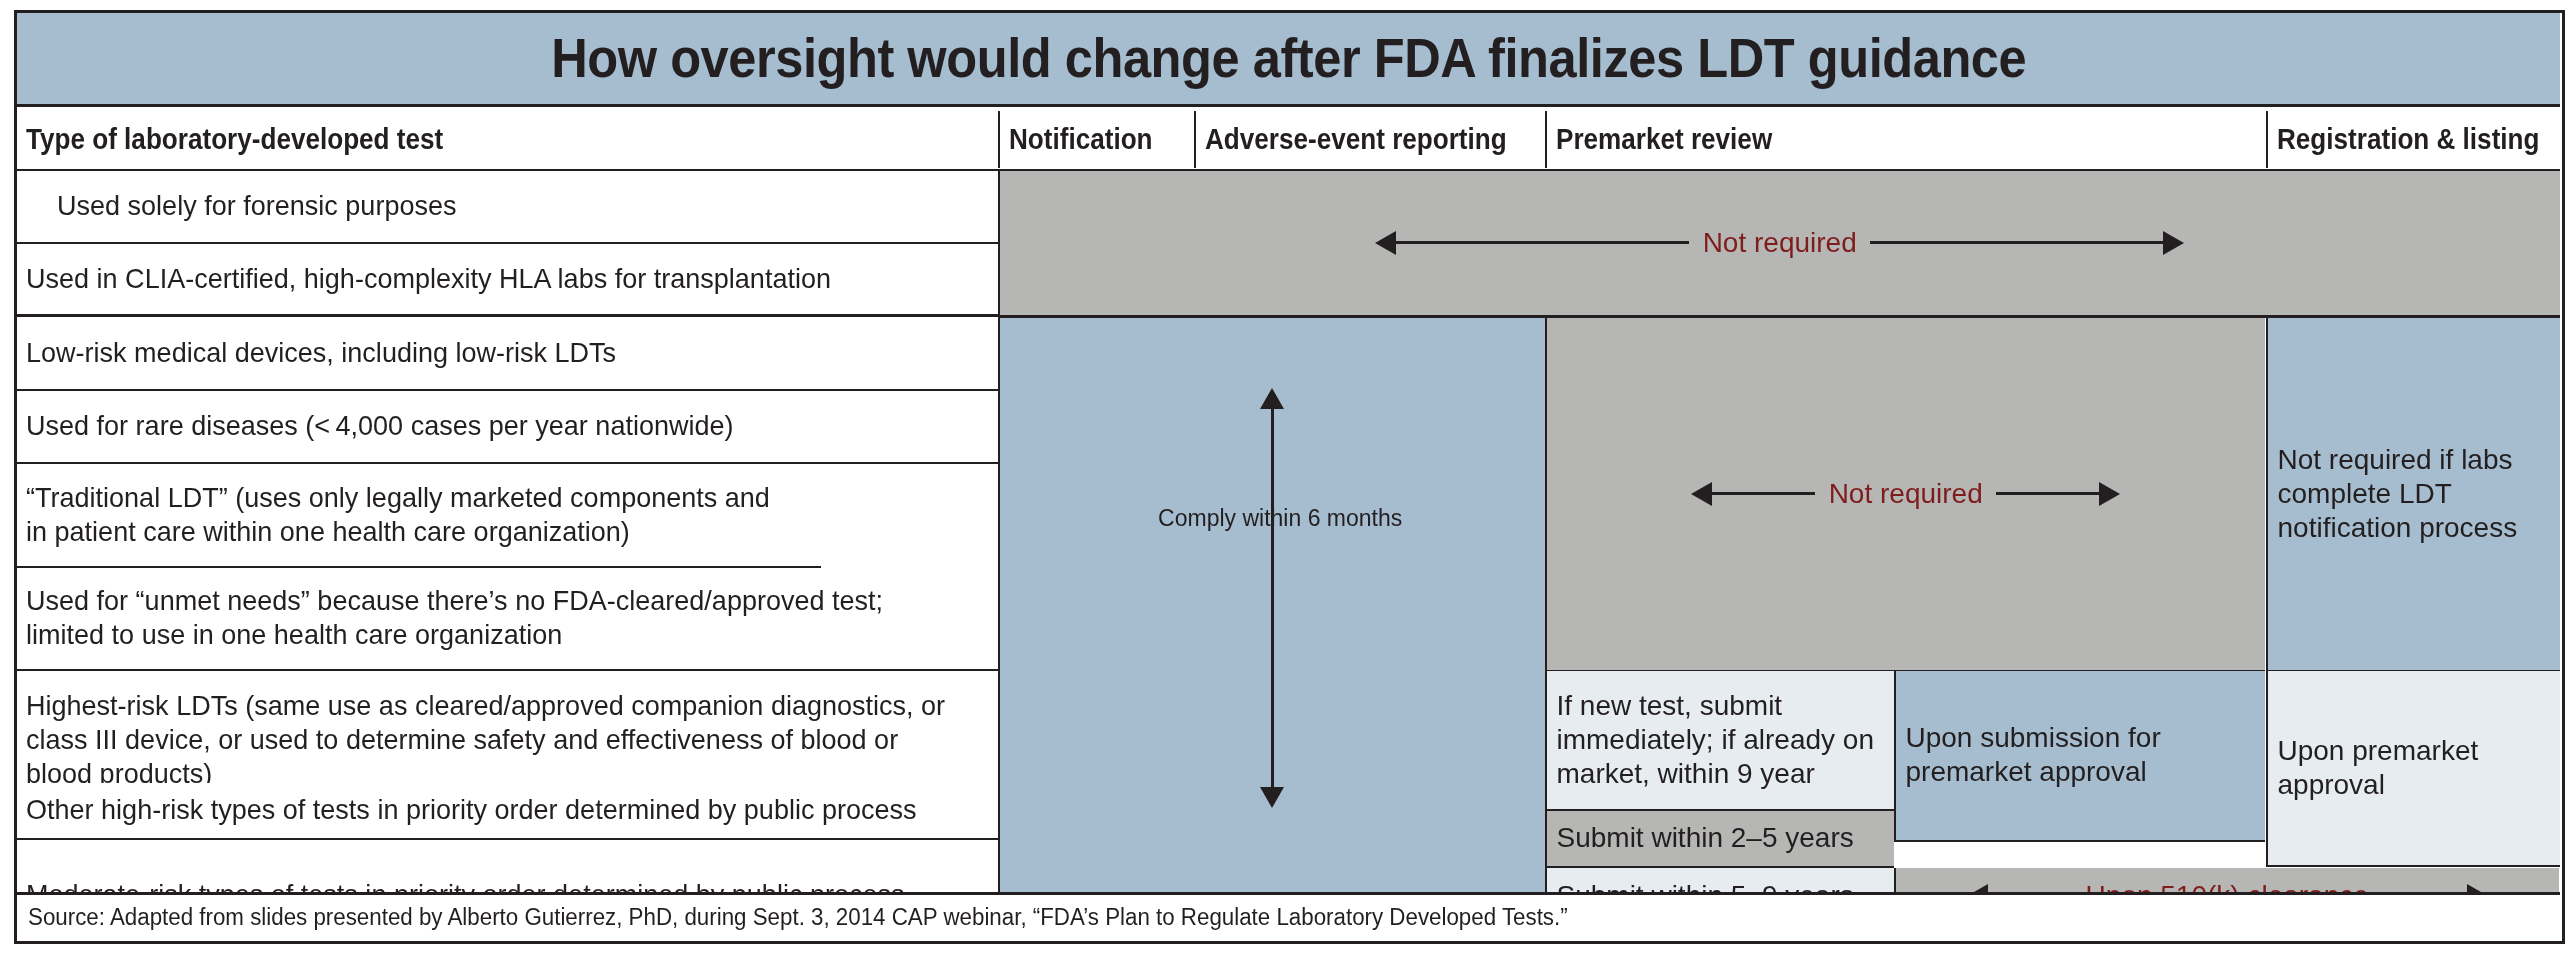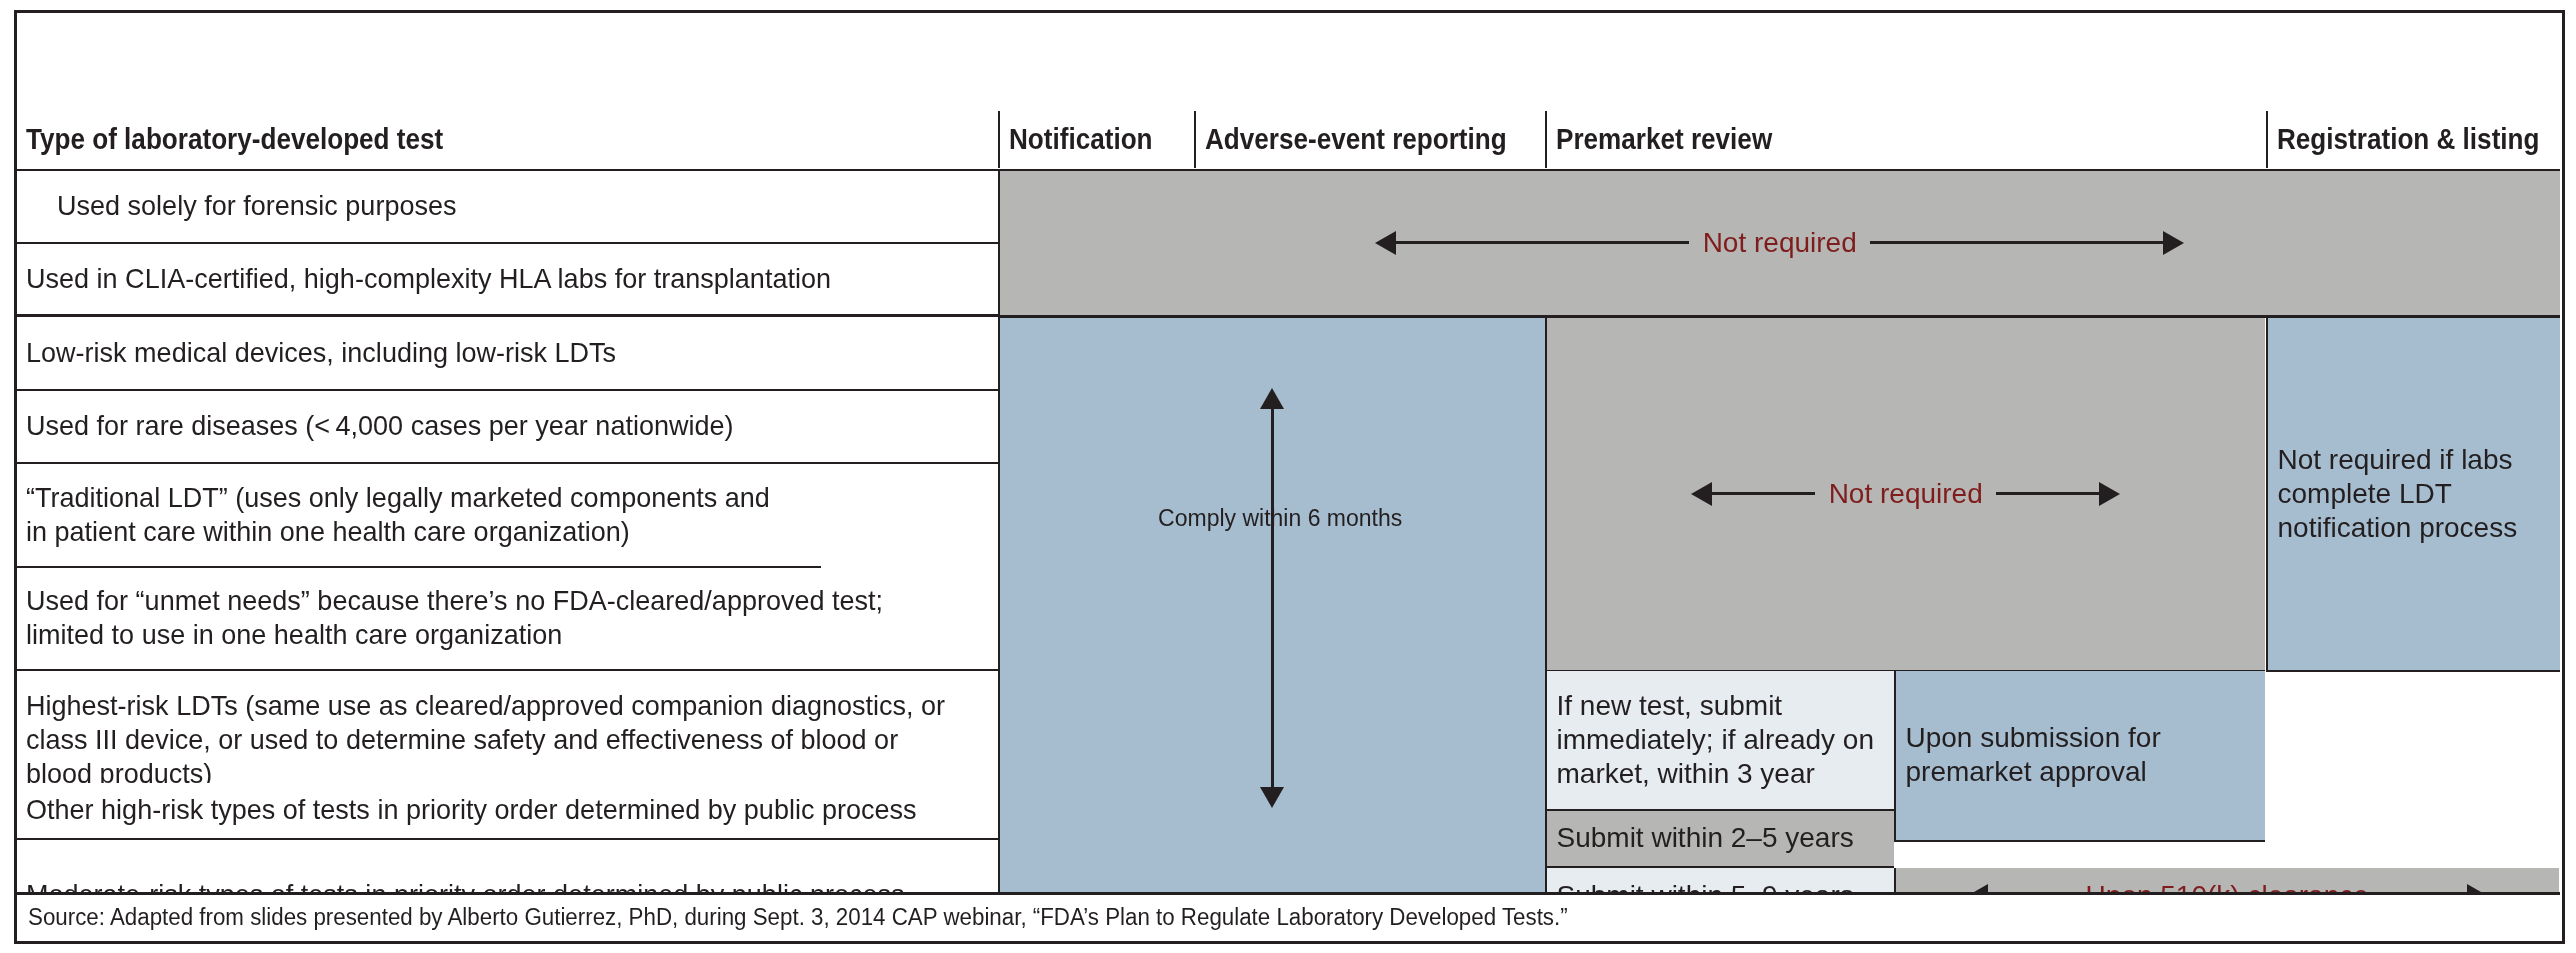--- a/index.html
+++ b/index.html
@@ -206,20 +206,23 @@
     transform-origin: left center;
     white-space: nowrap;
   }
 </style>
 </head>
 <body>
 
 <div id="figure">
   <div class="frame">
 
+    <div class="title-bar">
+      <div class="title-text">How oversight would change after FDA finalizes LDT guidance</div>
+    </div>
 
     <div class="colhead-row">
       <div class="colhead" style="left:0px; width:981px;">
         <span class="lbl">Type of laboratory-developed test</span>
       </div>
       <div class="colhead divider" style="left:981px; width:195px;">
         <span class="lbl">Notification</span>
       </div>
       <div class="colhead divider" style="left:1177px; width:352px;">
         <span class="lbl">Adverse-event reporting</span>
@@ -290,35 +293,38 @@
           <span class="line" style="width:103px;"></span>
           <span class="arrowhead-r"></span>
         </div>
       </div>
 
       <div class="blk blk-blue bd-l bd-b" style="left:2249px; top:147px; width:294px; height:354px;">
         <span class="blk-text left">Not required if labs complete LDT notification process</span>
       </div>
 
       <div class="blk blk-pale bd-l bd-b" style="left:1528px; top:500px; width:349px; height:140px;">
-        <span class="blk-text left">If new test, submit immediately; if already on market, within 3 year</span>
+        <span class="blk-text left">If new test, submit immediately; if already on market, within 9 year</span>
       </div>
 
       <div class="blk blk-gray bd-l bd-b" style="left:1528px; top:640px; width:349px; height:57px;">
         <span class="blk-text left">Submit within 2–5 years</span>
       </div>
 
       <div class="blk blk-pale bd-l" style="left:1528px; top:697px; width:349px; height:57px;">
         <span class="blk-text left">Submit within 5–9 years</span>
       </div>
 
       <div class="blk blk-blue bd-l bd-b" style="left:1877px; top:500px; width:371px; height:171px;">
         <span class="blk-text left">Upon submission for premarket approval</span>
       </div>
 
+      <div class="blk blk-pale bd-l bd-b" style="left:2249px; top:500px; width:294px; height:196px;">
+        <span class="blk-text left">Upon premarket approval</span>
+      </div>
 
       <div class="blk blk-gray bd-l" style="left:1877px; top:697px; width:665px; height:57px;">
         <div class="harrow">
           <span class="arrowhead-l"></span>
           <span class="line" style="width:84px;"></span>
           <span class="lbl">Upon 510(k) clearance</span>
           <span class="line" style="width:84px;"></span>
           <span class="arrowhead-r"></span>
         </div>
       </div>

